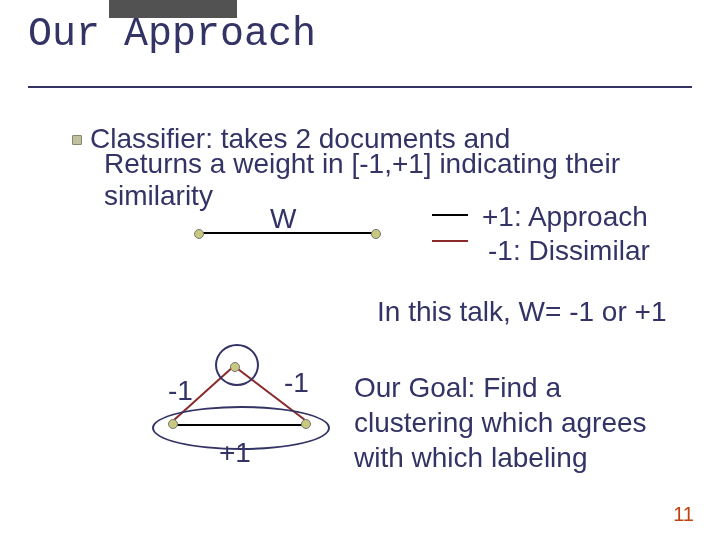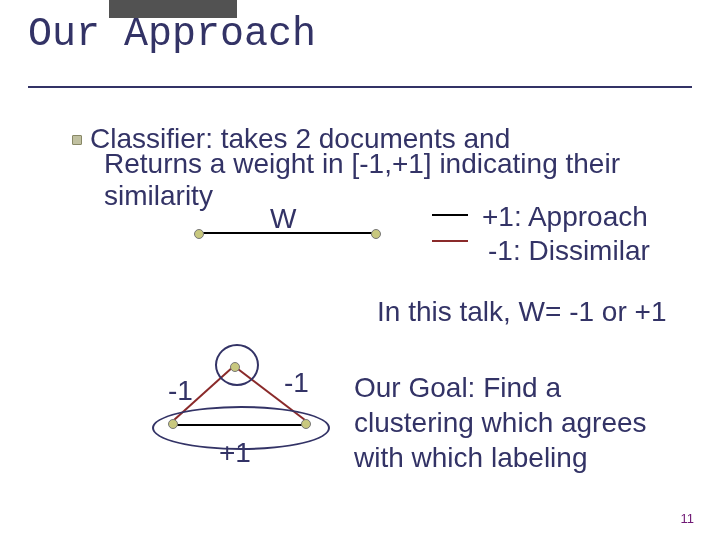--- a/index.html
+++ b/index.html
@@ -6,21 +6,21 @@
   body{width:720px;height:540px;background:#fff;font-family:"Tahoma","Verdana",sans-serif;color:#333366;position:relative;overflow:hidden}
   .title{position:absolute;left:28px;top:12px;font-size:40px;font-weight:400;color:#333366;font-family:Liberation Mono, monospace}
   .title-shadow{position:absolute;left:109px;top:0;width:128px;height:18px;background:#525252}
   .rule{position:absolute;left:28px;top:86px;width:664px;height:0;border-top:2px solid #333366}
   .body-line{position:absolute;font-size:28px;color:#333366}
   .bullet{position:absolute;width:8px;height:8px;background:#c0c0a0;border:1px solid #888866;border-radius:1px}
   .node{position:absolute;width:8px;height:8px;border-radius:50%;background:#c8c87e;border:1px solid #777}
   .legend-seg{position:absolute;width:36px;height:2px;background:#000}
   .cluster-ellipse{position:absolute;border:2px solid #333366;border-radius:50%}
   svg.edges{position:absolute;left:0;top:0;width:720px;height:540px;pointer-events:none}
-  .slidenum{position:absolute;right:26px;bottom:14px;font-size:13px;color:#701a75}
+  .slidenum{position:absolute;right:26px;bottom:14px;font-size:20px;color:#c2410c}
 </style>
 </head>
 <body>
 
 <div class="title-shadow"></div>
 <div class="title">Our Approach</div>
 <div class="rule"></div>
 
 <span class="bullet" style="left:72px;top:135px"></span>
 <div class="body-line" style="left:90px;top:123px">Classifier: takes 2 documents and</div>

